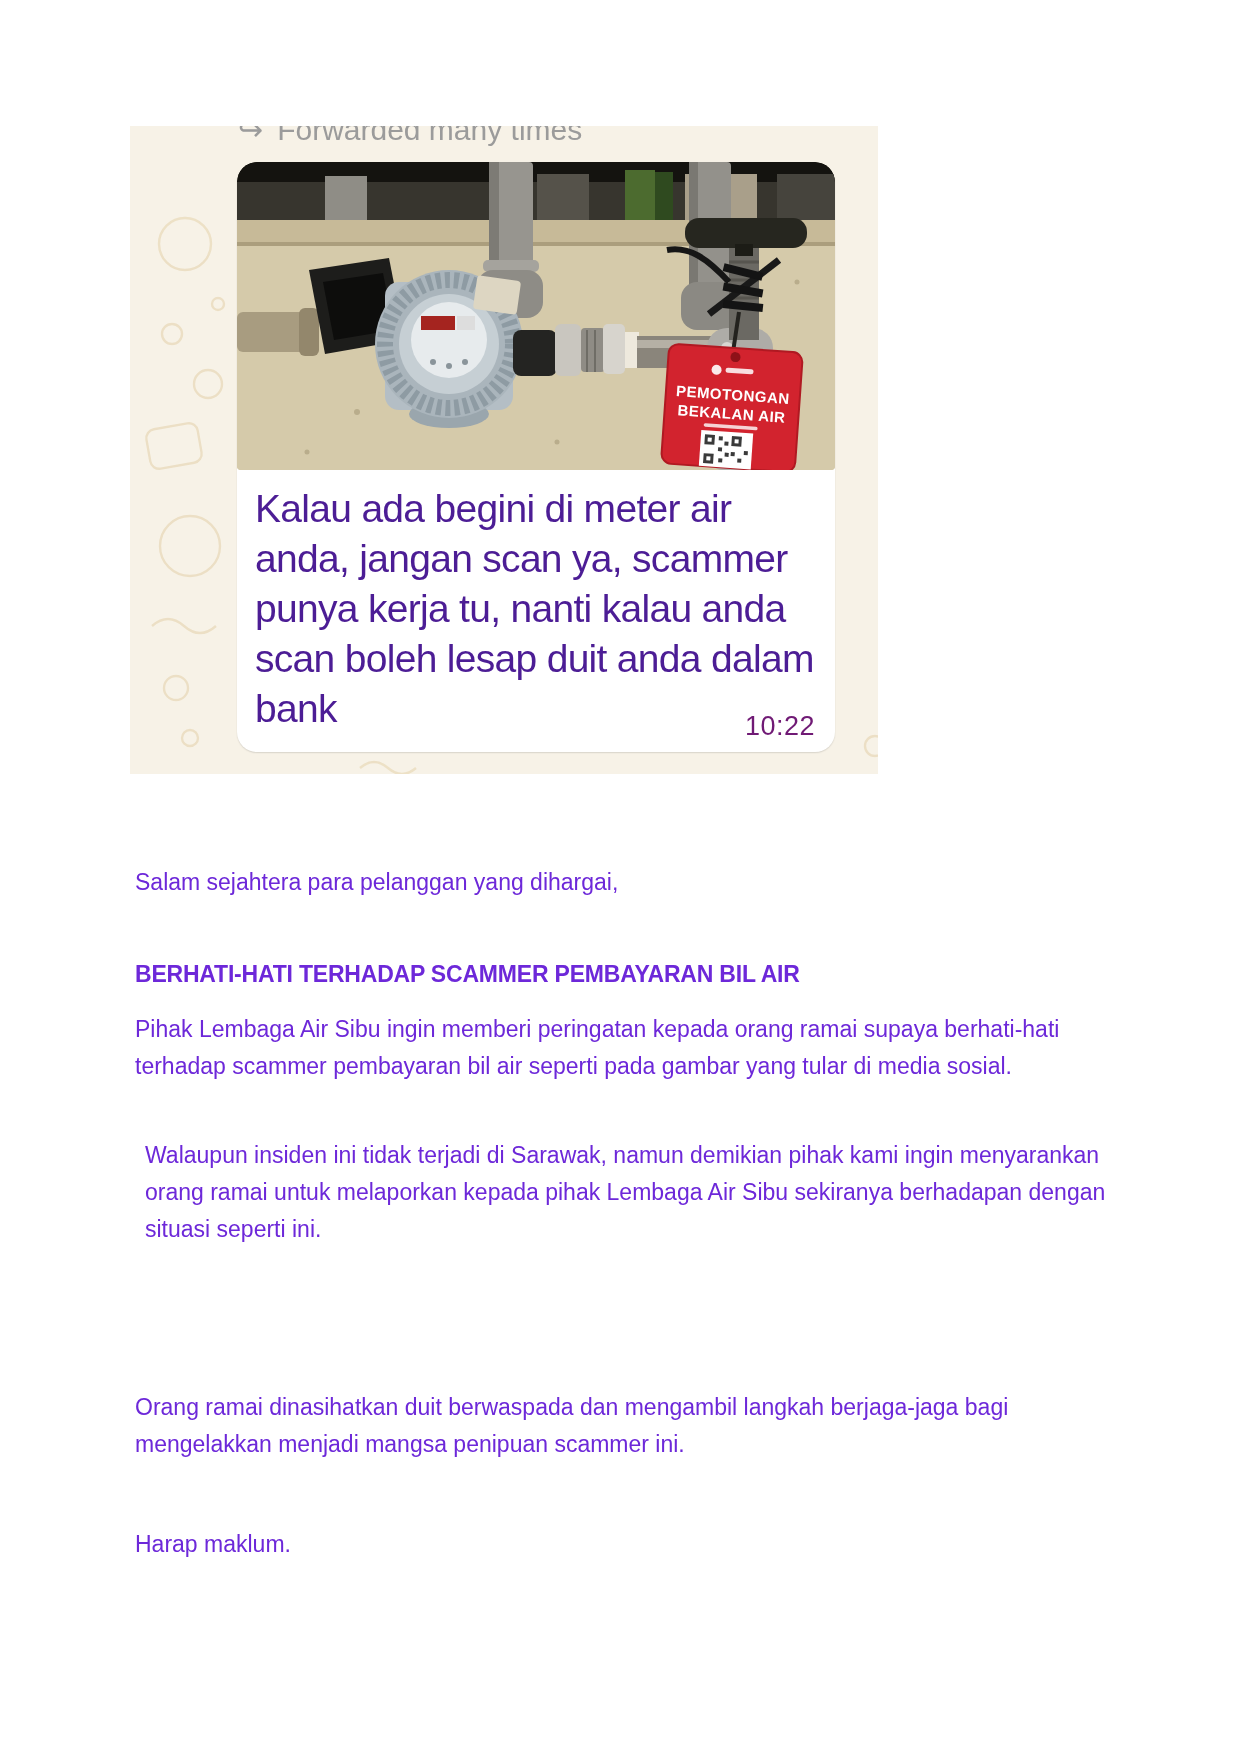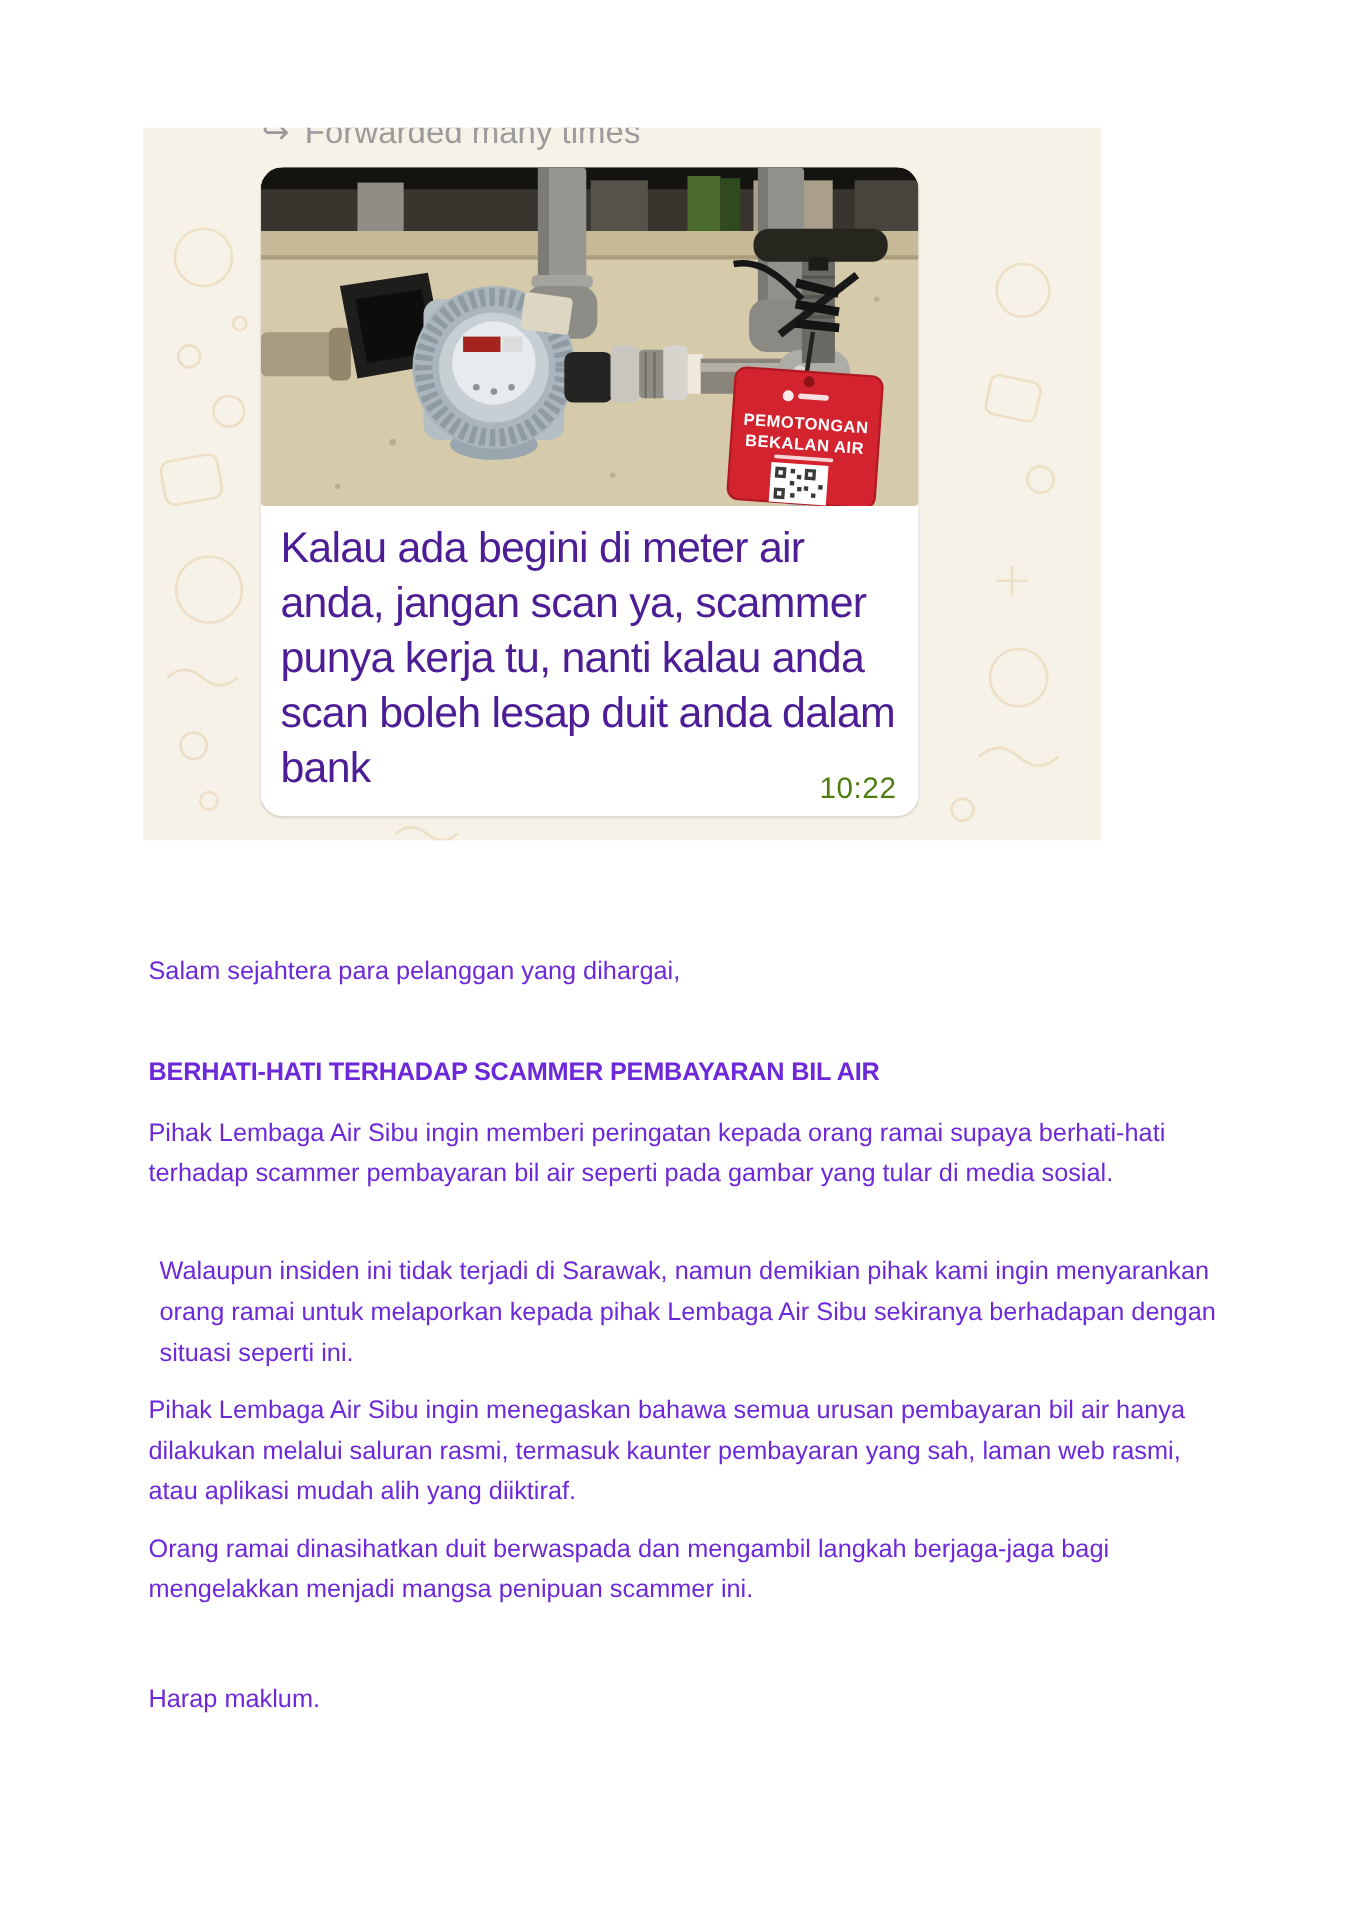--- a/index.html
+++ b/index.html
@@ -1,33 +1,33 @@
 <!DOCTYPE html>
 <html><head>
 <meta charset="utf-8">
 <style>
   html,body{margin:0;padding:0;background:#ffffff;}
   .page{position:relative;width:1241px;height:1755px;background:#ffffff;overflow:hidden;
         font-family:"Liberation Sans",sans-serif;color:#000;}
 
   
-  .wa{position:absolute;left:130px;top:116px;width:871px;height:648px;background:#f7f2e7;overflow:hidden;}
+  .wa{position:absolute;left:130px;top:126px;width:748px;height:648px;background:#f7f2e7;overflow:hidden;}
   .doodles{position:absolute;left:0;top:0;width:845px;height:648px;}
   .fwd-clip{position:absolute;left:108px;top:0;height:26px;overflow:hidden;
             color:#9b9b9b;font-size:30px;white-space:nowrap;}
   .fwd-inner{display:block;margin-top:-14px;}
   .fwd-icon{display:inline-block;margin-right:14px;}
   .bubble{position:absolute;left:107px;top:36px;width:598px;height:590px;background:#ffffff;
           border-radius:20px;box-shadow:0 1px 1.5px rgba(0,0,0,.13);overflow:hidden;}
   .photo{position:relative;width:598px;height:308px;overflow:hidden;
          border-radius:20px 20px 4px 4px;background:#d5caaa;}
   .photo svg{display:block;}
   .msg{padding:14px 16px 0 18px;font-size:39px;line-height:50px;letter-spacing:-0.7px;
        color:#4c1d95;}
-  .time{position:absolute;right:20px;bottom:10px;font-size:27px;color:#4d7c0f;letter-spacing:0.5px;}
+  .time{position:absolute;right:20px;bottom:10px;font-size:27px;color:#701a75;letter-spacing:0.5px;}
 
   
   .blk{position:absolute;left:135px;width:985px;font-size:23px;line-height:37px;color:#6d28d9;}
   .blk.heading{font-weight:bold;letter-spacing:-0.2px;}
 </style>
 </head>
 <body>
 
 <div class="page">
 
@@ -177,17 +177,16 @@
 
       <div class="msg">Kalau ada begini di meter air anda, jangan scan ya, scammer punya kerja tu, nanti kalau anda scan boleh lesap duit anda dalam bank</div>
       <div class="time">10:22</div>
     </div>
   </div>
 
   <p class="blk" style="top:841px;">Salam sejahtera para pelanggan yang dihargai,</p>
   <p class="blk" style="top:988px;">Pihak Lembaga Air Sibu ingin memberi peringatan kepada orang ramai supaya berhati-hati terhadap scammer pembayaran bil air seperti pada gambar yang tular di media sosial.</p>
   <p class="blk heading" style="top:933px;">BERHATI-HATI TERHADAP SCAMMER PEMBAYARAN BIL AIR</p>
   <p class="blk" style="top:1114px;margin-left:10px;">Walaupun insiden ini tidak terjadi di Sarawak, namun demikian pihak kami ingin menyarankan orang ramai untuk  melaporkan kepada pihak Lembaga Air Sibu sekiranya berhadapan dengan situasi seperti ini.</p>
-  <p class="blk" style="top:1240px;">Pihak Lembaga Air Sibu ingin menegaskan bahawa semua urusan pembayaran bil air hanya dilakukan melalui saluran rasmi, termasuk kaunter pembayaran yang sah, laman web rasmi,  atau aplikasi mudah alih yang diiktiraf.</p>
   <p class="blk" style="top:1366px;">Orang ramai dinasihatkan duit berwaspada dan mengambil langkah berjaga-jaga bagi mengelakkan menjadi mangsa penipuan scammer ini.</p>
   <p class="blk" style="top:1503px;">Harap maklum.</p>
 
 </div>
 
 </body></html>

